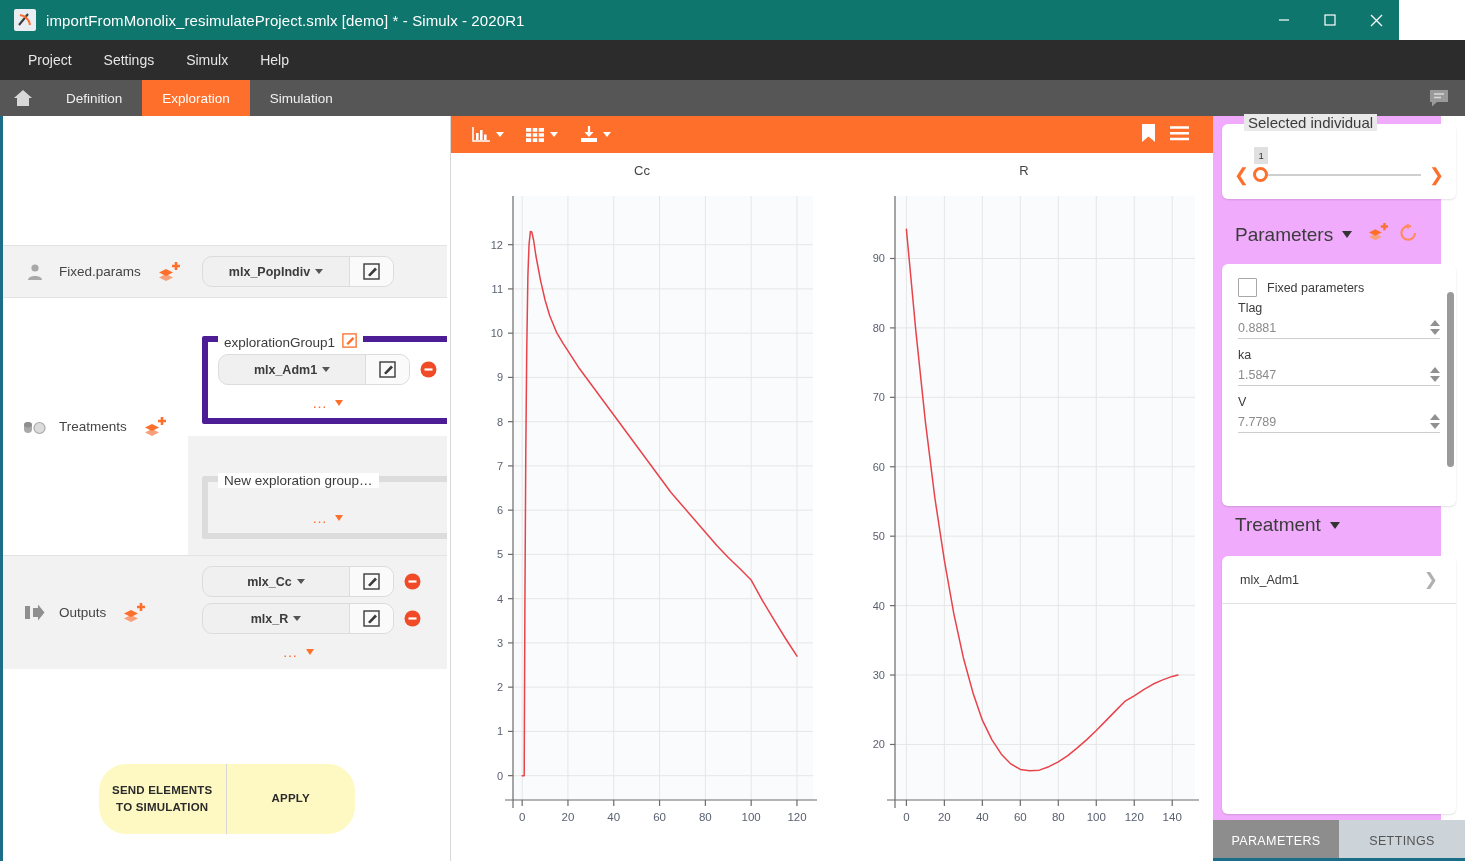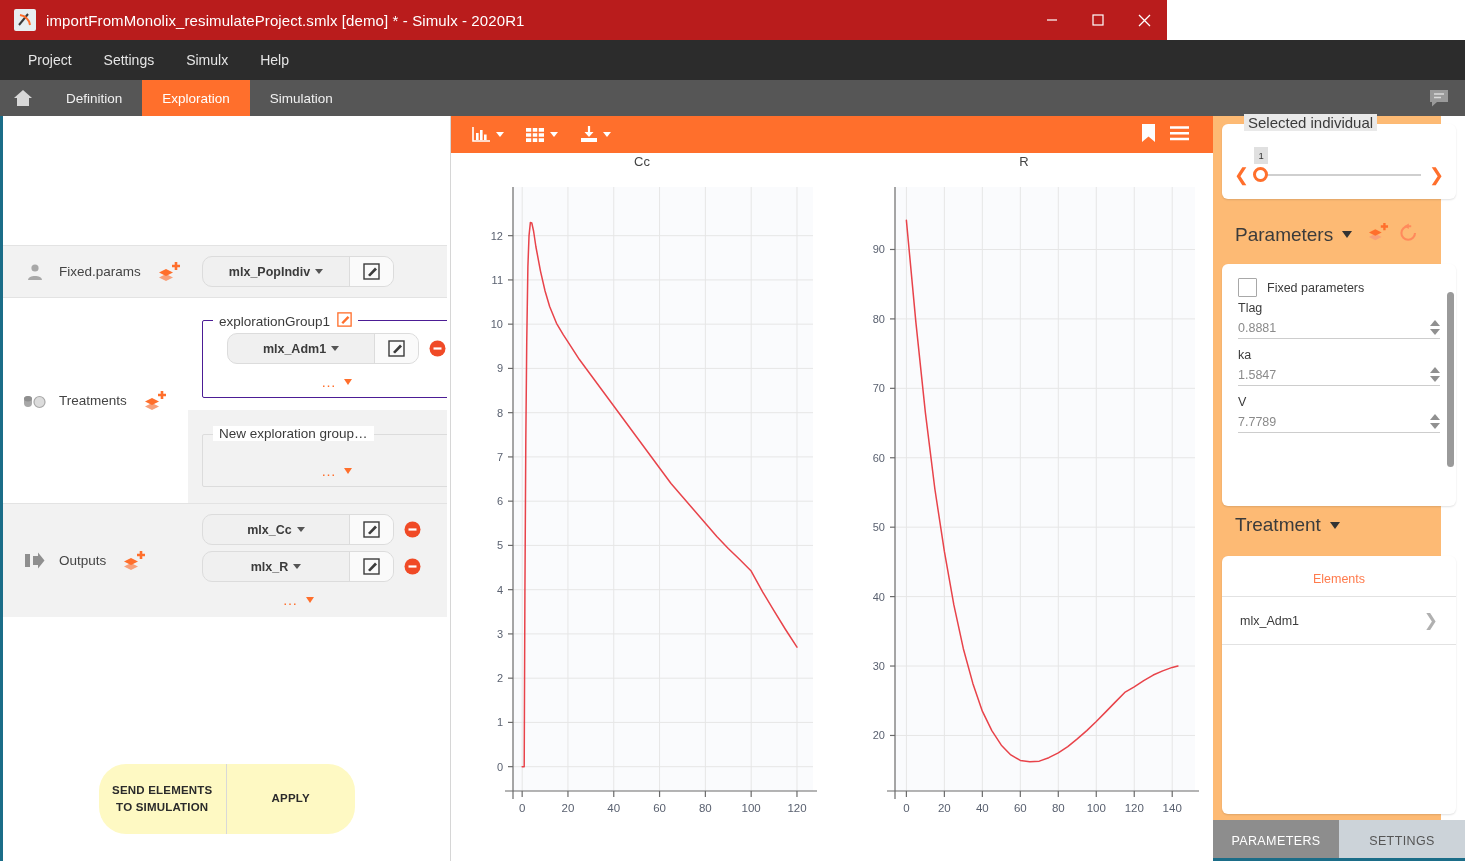--- a/index.html
+++ b/index.html
@@ -7,22 +7,22 @@
   body {
     font-family: "Liberation Sans", sans-serif;
     background:#ffffff;
     font-size:13px;
     color:#333;
   }
   #app { position:relative; width:1465px; height:861px; }
 
   
   .titlebar {
-    position:absolute; left:0; top:0; width:1167px; height:40px;
-    background:#b91c1c; color:#fff;
+    position:absolute; left:0; top:0; width:1399px; height:40px;
+    background:#0f766e; color:#fff;
     display:flex; align-items:center;
   }
   .title-logo { width:22px; height:22px; margin-left:14px; margin-right:10px; position:relative; }
   .title-logo .sq { position:absolute; inset:0; background:#e8eef1; border-radius:2px; }
   .title-logo .swoosh { position:absolute; left:3px; top:3px; width:16px; height:16px; }
   .title-text { font-size:15px; letter-spacing:.1px; }
   .win-btns { margin-left:auto; display:flex; height:40px; }
   .win-btn { width:46px; height:40px; display:flex; align-items:center; justify-content:center; }
   .win-btn svg { display:block; }
 
@@ -75,22 +75,22 @@
   }
   .elem-edit {
     width:44px; height:100%; border-left:1px solid #dcdcdc; background:#fafafa;
     display:flex; align-items:center; justify-content:center;
   }
   .caret-dark { width:0;height:0;border-left:4px solid transparent;border-right:4px solid transparent;border-top:5px solid #555; }
   .caret-or { width:0;height:0;border-left:4.5px solid transparent;border-right:4.5px solid transparent;border-top:6px solid #ff6f2c; }
   .minus-ic { margin-left:10px; display:flex; align-items:center; }
 
   .group-box {
-    border:1px solid #4c1d95; border-radius:2px; padding:12px 10px 8px 24px;
-    position:relative; margin-top:8px;
+    border:6px solid #4c1d95; border-radius:2px; padding:12px 10px 8px 10px;
+    position:relative; margin-top:24px;
   }
   .group-legend {
     position:absolute; top:-9px; left:10px; background:#fff; padding:0 6px;
     font-size:13.5px; color:#3b3b3b; display:flex; align-items:center; gap:7px;
   }
   .dots-row { display:flex; align-items:center; justify-content:center; gap:6px; margin-top:10px; }
   .dots { color:#ff6f2c; letter-spacing:2px; font-size:15px; line-height:1; }
 
   .bottom-actions {
     position:absolute; left:0; bottom:0; width:447px; height:125px;
@@ -113,27 +113,27 @@
   }
   .plot-toolbar {
     height:37px; background:#ff6f2c; display:flex; align-items:center; padding:0 12px; gap:4px;
   }
   .tb-group { display:flex; align-items:center; gap:5px; padding:0 9px; height:28px; }
   .tb-caret { width:0;height:0;border-left:4px solid transparent;border-right:4px solid transparent;border-top:5px solid #fff; }
   .tb-right { margin-left:auto; display:flex; align-items:center; gap:14px; padding-right:12px; }
 
   .plots { display:flex; height:708px; }
   .plot { flex:1; position:relative; }
-  .plot-title { text-align:center; font-size:13px; color:#444; padding-top:1px; }
+  .plot-title { text-align:center; font-size:13px; color:#444; padding-top:10px; }
   .plot svg { display:block; }
 
   
   .rightpanel {
     position:absolute; left:1213px; top:116px; width:228px; height:745px;
-    background:#fdba74;
+    background:#f0abfc;
   }
   .card { background:#fff; border-radius:6px; box-shadow:0 1px 2px rgba(0,0,0,.12); }
   .sel-ind { position:absolute; left:9px; top:8px; width:234px; height:75px; }
   .sel-ind-title {
     position:absolute; left:22px; top:-10px; font-size:15px; color:#3b3b3b; background:#e9e9e9; padding:0 4px;
   }
   .slider-wrap { position:absolute; left:0; top:42px; width:234px; display:flex; align-items:center; padding:0 12px; gap:8px; }
   .chev { color:#ff6f2c; font-size:18px; line-height:1; font-family:"Liberation Sans",sans-serif; }
   .track { flex:1; height:2px; background:#cfcfcf; position:relative; }
   .thumb {
@@ -674,21 +674,20 @@
         <div class="pscroll"></div>
       </div>
     </div>
 
     <div class="panel-head treat-head">
       <span>Treatment</span>
       <span class="hd-caret"></span>
     </div>
 
     <div class="treat-card card">
-      <div class="elements-hdr">Elements</div>
       <div class="elem-row">
         <span>mlx_Adm1</span>
         <span class="elem-chev">❯</span>
       </div>
     </div>
 
     <div class="bottom-tabs">
       <div class="btab active">PARAMETERS</div>
       <div class="btab inactive">SETTINGS</div>
     </div>

